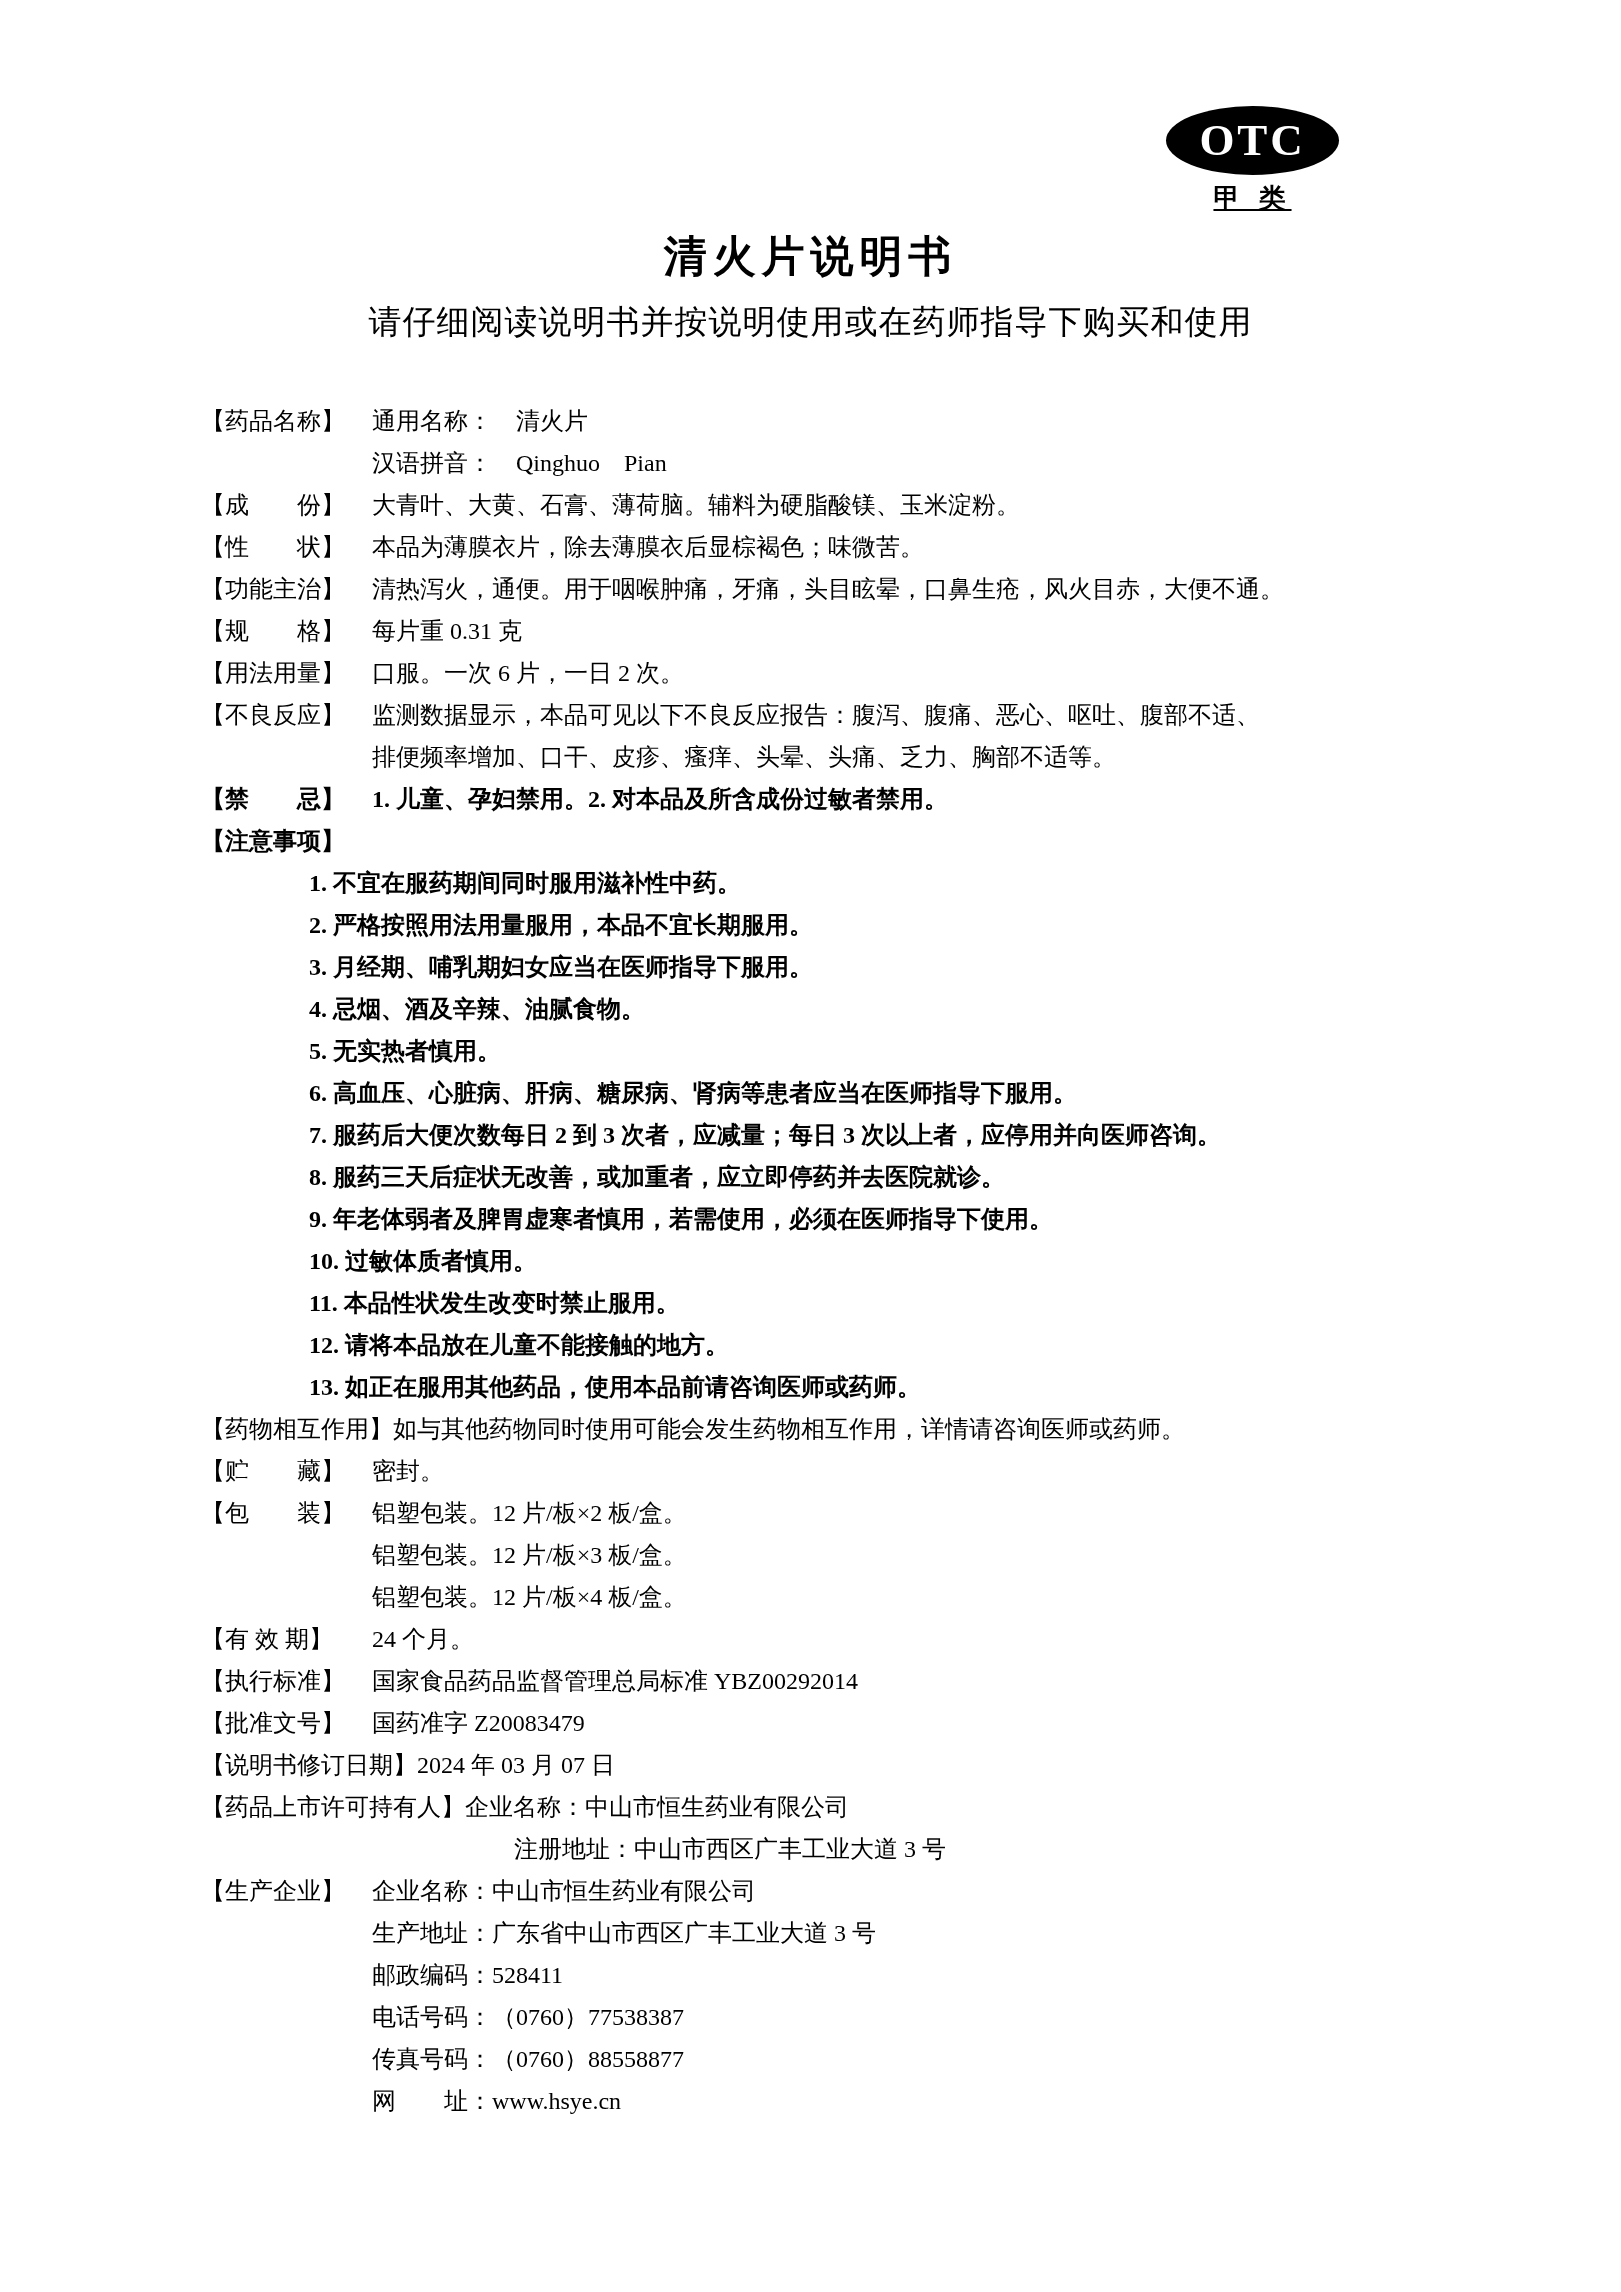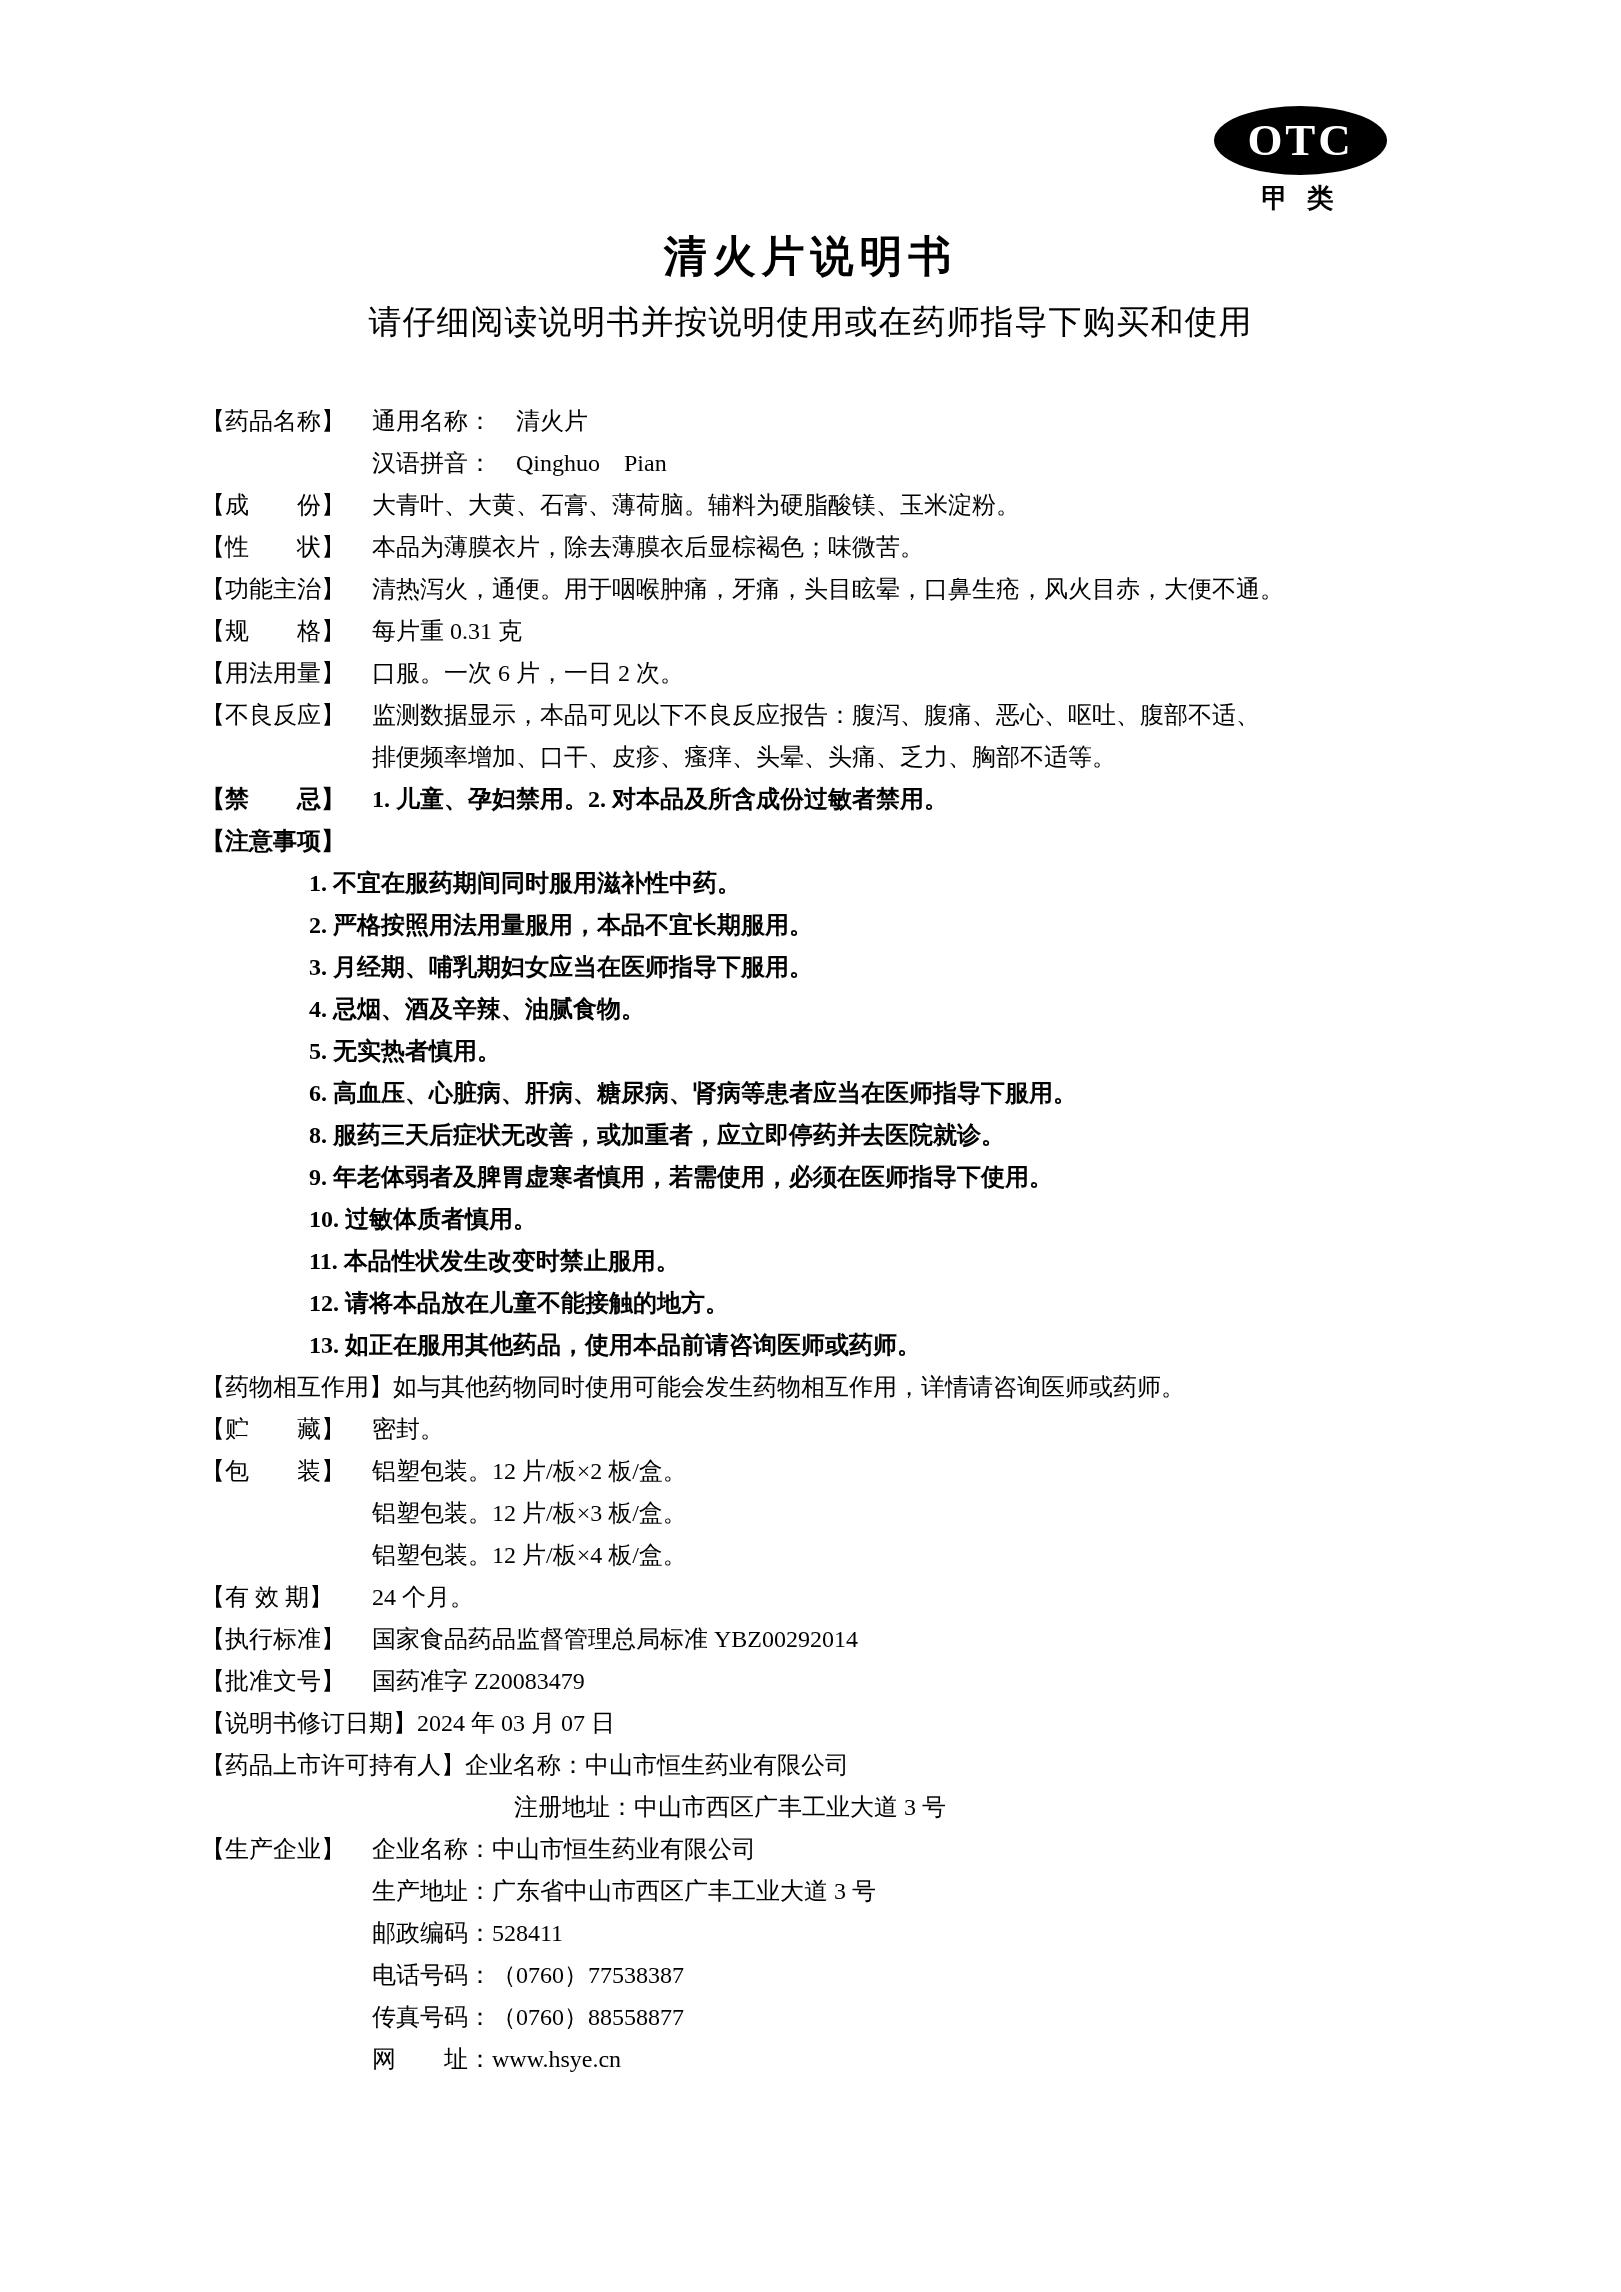--- a/index.html
+++ b/index.html
@@ -7,21 +7,21 @@
     width: 1621px; height: 2293px;
     background: #ffffff;
     color: #000000;
     font-family: "Liberation Serif", "DejaVu Serif", serif;
     position: relative;
     overflow: hidden;
   }
   .page { position: absolute; inset: 0; }
 
   
-  .otc-badge { position: absolute; left: 1214px; top: 106px; width: 173px; text-align: center; }
+  .otc-badge { position: absolute; left: 1166px; top: 106px; width: 173px; text-align: center; text-decoration: underline; }
   .otc-ellipse {
     width: 173px; height: 69px; background: #000000; border-radius: 50%;
     display: flex; align-items: center; justify-content: center;
   }
   .otc-text {
     color: #ffffff; font-family: "Liberation Serif", "DejaVu Serif", serif;
     font-weight: 700; font-size: 45px; letter-spacing: 2.9px; line-height: 1;
   }
   .otc-class {
     margin-top: 4.9px; font-family: "Liberation Sans", "DejaVu Sans", sans-serif;
@@ -75,20 +75,21 @@
     <div class="row"><span class="lbl">【不良反应】</span><span>监测数据显示，本品可见以下不良反应报告：腹泻、腹痛、恶心、呕吐、腹部不适、</span></div>
     <div class="row ic"><span>排便频率增加、口干、皮疹、瘙痒、头晕、头痛、乏力、胸部不适等。</span></div>
     <div class="row b"><span class="lbl">【禁　　忌】</span><span>1. 儿童、孕妇禁用。2. 对本品及所含成份过敏者禁用。</span></div>
     <div class="row b"><span class="lbl">【注意事项】</span></div>
     <div class="row ii b"><span>1. 不宜在服药期间同时服用滋补性中药。</span></div>
     <div class="row ii b"><span>2. 严格按照用法用量服用，本品不宜长期服用。</span></div>
     <div class="row ii b"><span>3. 月经期、哺乳期妇女应当在医师指导下服用。</span></div>
     <div class="row ii b"><span>4. 忌烟、酒及辛辣、油腻食物。</span></div>
     <div class="row ii b"><span>5. 无实热者慎用。</span></div>
     <div class="row ii b"><span>6. 高血压、心脏病、肝病、糖尿病、肾病等患者应当在医师指导下服用。</span></div>
+    <div class="row ii b"><span>7. 服药后大便次数每日 2 到 3 次者，应减量；每日 3 次以上者，应停用并向医师咨询。</span></div>
     <div class="row ii b"><span>8. 服药三天后症状无改善，或加重者，应立即停药并去医院就诊。</span></div>
     <div class="row ii b"><span>9. 年老体弱者及脾胃虚寒者慎用，若需使用，必须在医师指导下使用。</span></div>
     <div class="row ii b"><span>10. 过敏体质者慎用。</span></div>
     <div class="row ii b"><span>11. 本品性状发生改变时禁止服用。</span></div>
     <div class="row ii b"><span>12. 请将本品放在儿童不能接触的地方。</span></div>
     <div class="row ii b"><span>13. 如正在服用其他药品，使用本品前请咨询医师或药师。</span></div>
     <div class="row"><span class="lbl">【药物相互作用】</span><span>如与其他药物同时使用可能会发生药物相互作用，详情请咨询医师或药师。</span></div>
     <div class="row"><span class="lbl">【贮　　藏】</span><span>密封。</span></div>
     <div class="row"><span class="lbl">【包　　装】</span><span>铝塑包装。12 片/板×2 板/盒。</span></div>
     <div class="row ic"><span>铝塑包装。12 片/板×3 板/盒。</span></div>

